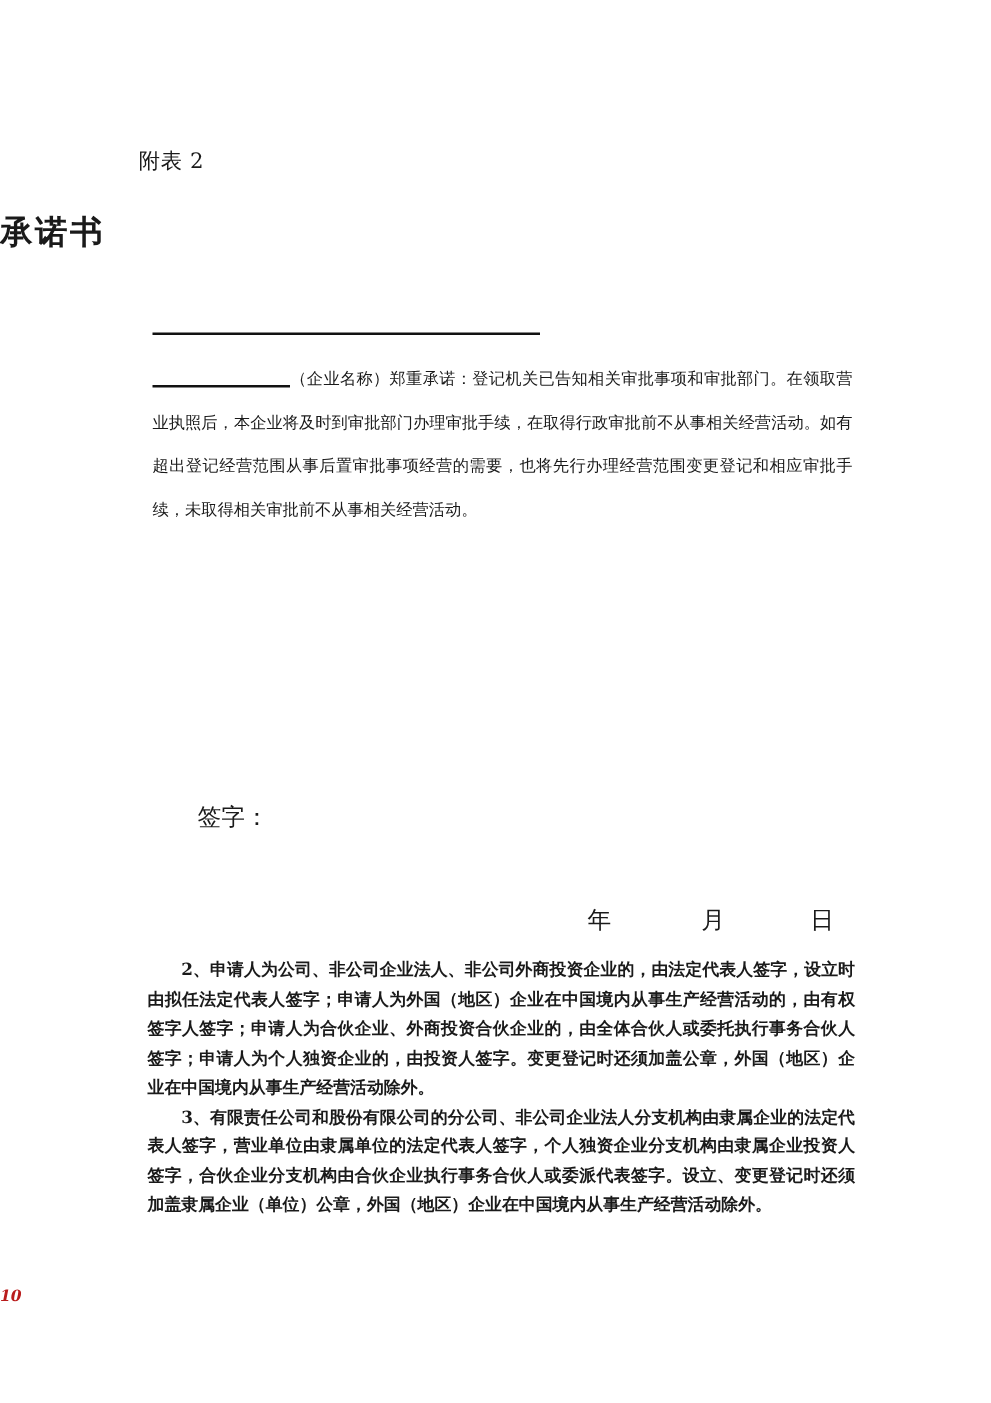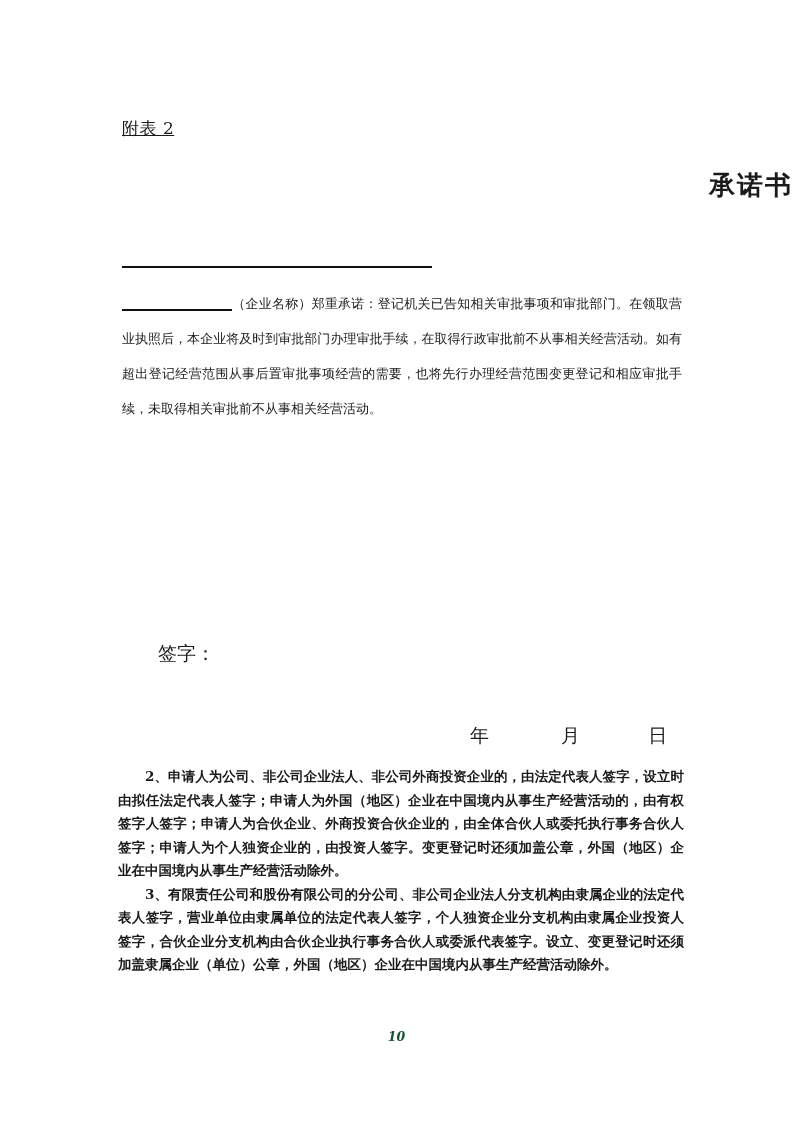--- a/index.html
+++ b/index.html
@@ -21,35 +21,34 @@
     left: 0;
     top: 0;
     width: 793px;
     height: 1122px;
     background: #fff;
   }
 
   
   .doc-label {
     position: absolute;
-    left: 122px;
+    left: 111px;
     top: 117px;
     font-size: 17px;
     letter-spacing: 0.5px;
     white-space: nowrap;
-    text-decoration: underline;
   }
 
   
   .doc-title {
     position: absolute;
     left: 0;
     top: 168px;
     width: 793px;
-    text-align: right;
+    text-align: left;
     font-size: 26px;
     font-weight: bold;
     letter-spacing: 2px;
     font-family: "DejaVu Sans", "Liberation Sans", sans-serif;
   }
 
   
   .authority-line {
     position: absolute;
     left: 122px;
@@ -132,25 +131,25 @@
   }
   .note-item.first { text-indent: 0; }
   .note-item.rest { text-indent: 27px; }
 
   
   .page-number {
     position: absolute;
     left: 0;
     top: 1029px;
     width: 793px;
-    text-align: center;
+    text-align: left;
     font-size: 12.5px;
     font-style: italic;
     font-weight: bold;
-    color: #14532d;
+    color: #b91c1c;
   }
 </style>
 </head>
 <body>
 
 <div class="page">
 
   <div class="doc-label">附表 2</div>
 
   <div class="doc-title">承诺书</div>

